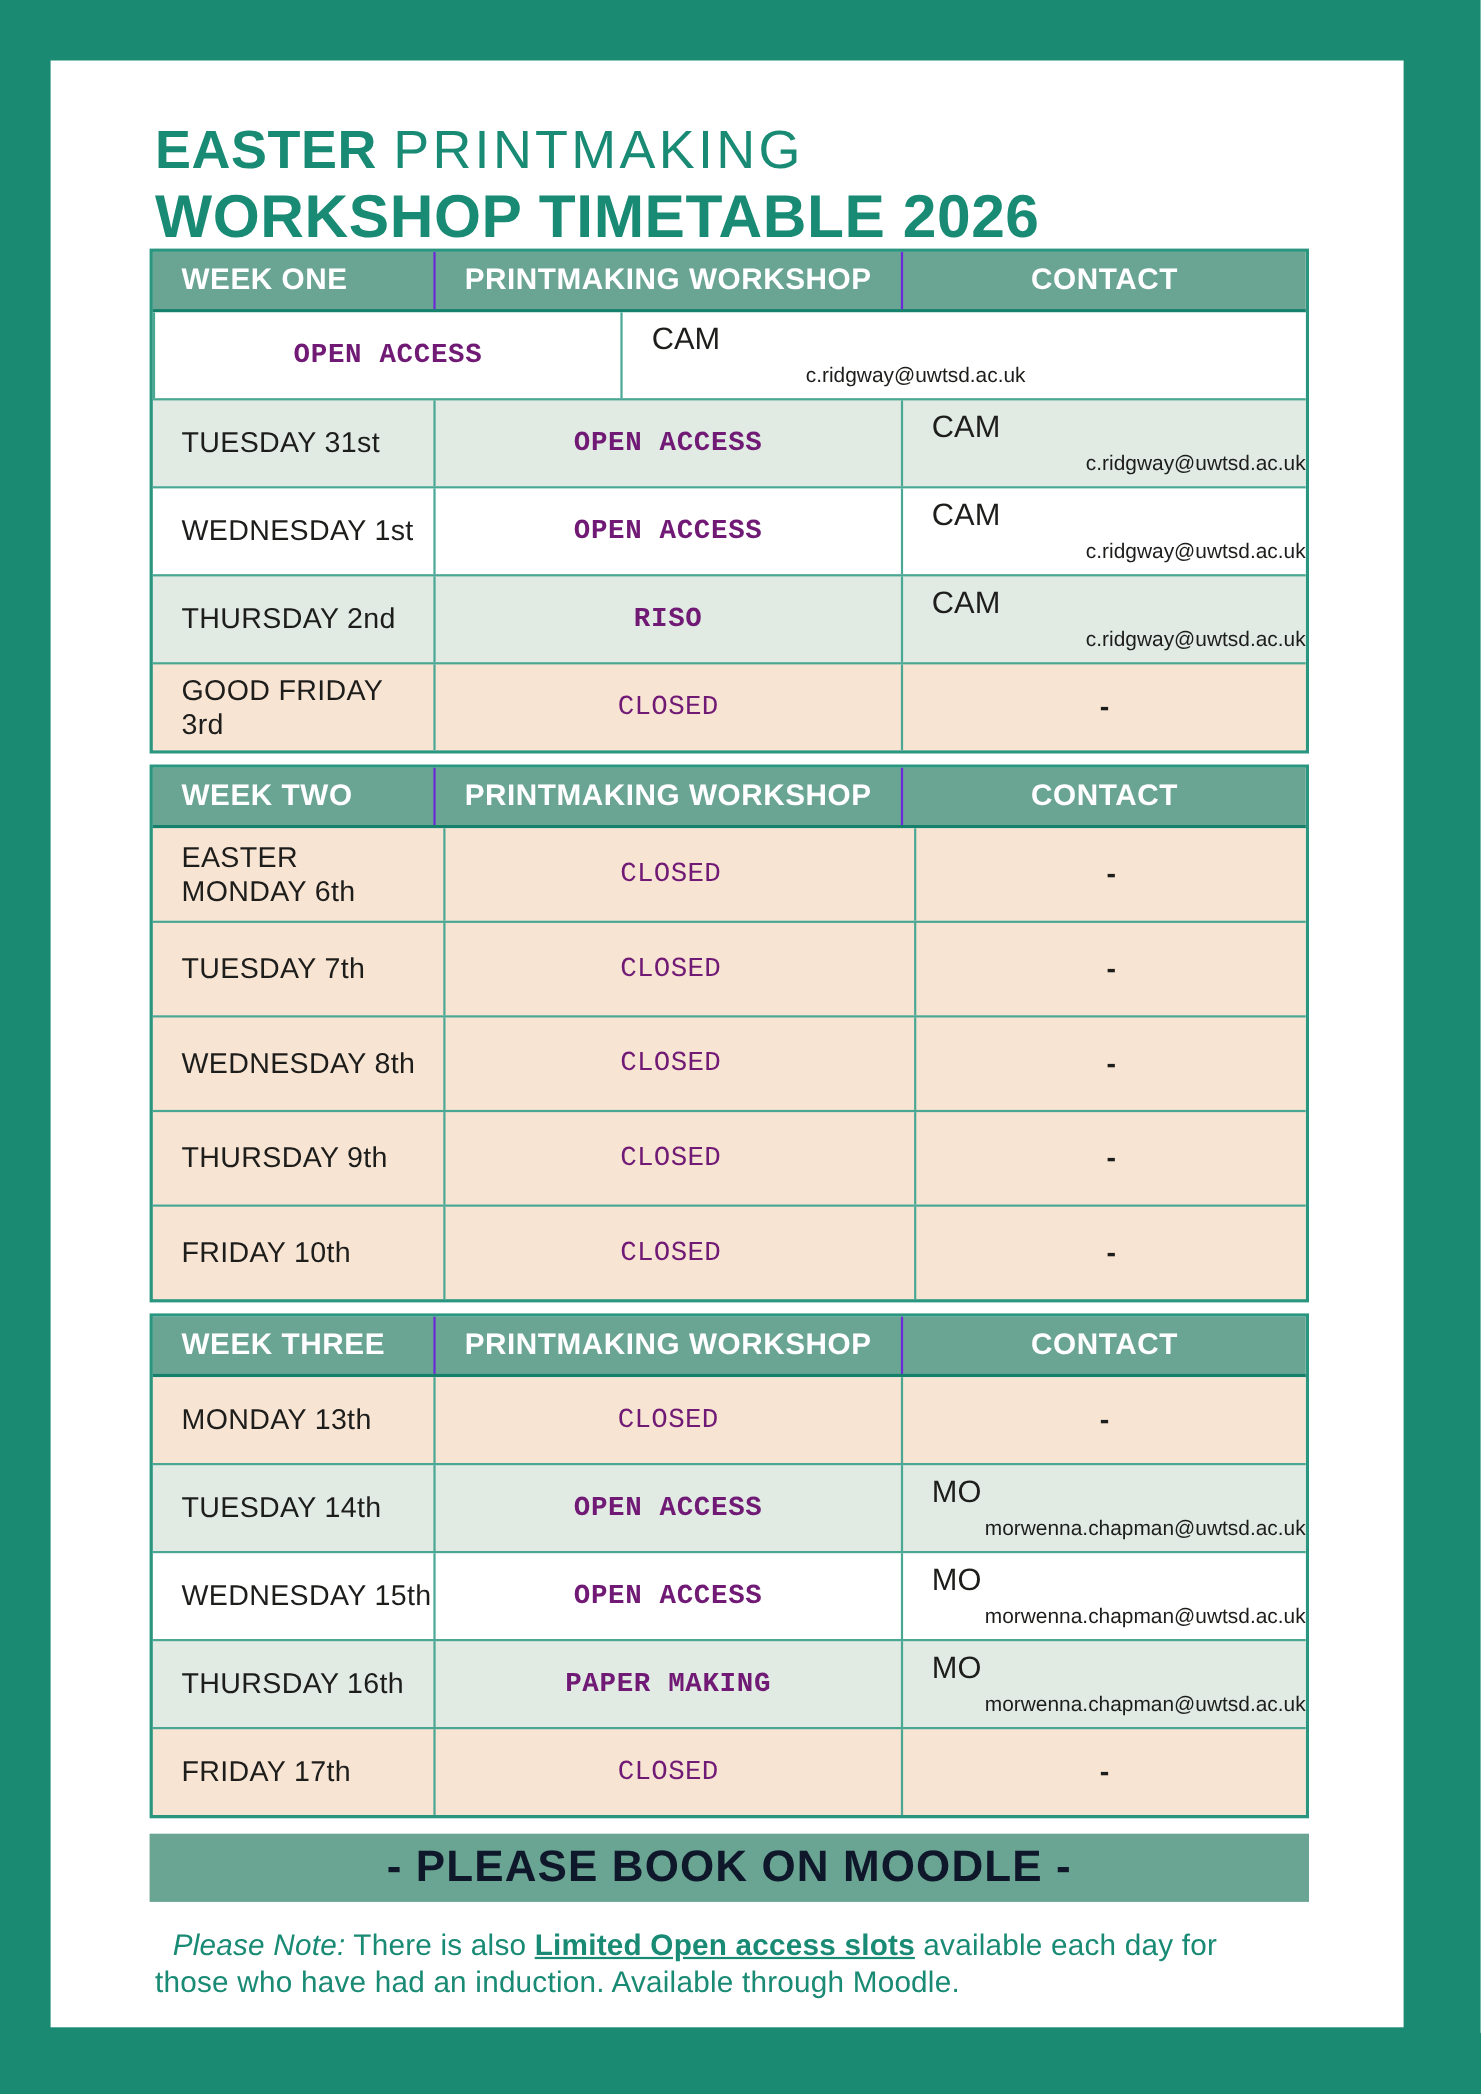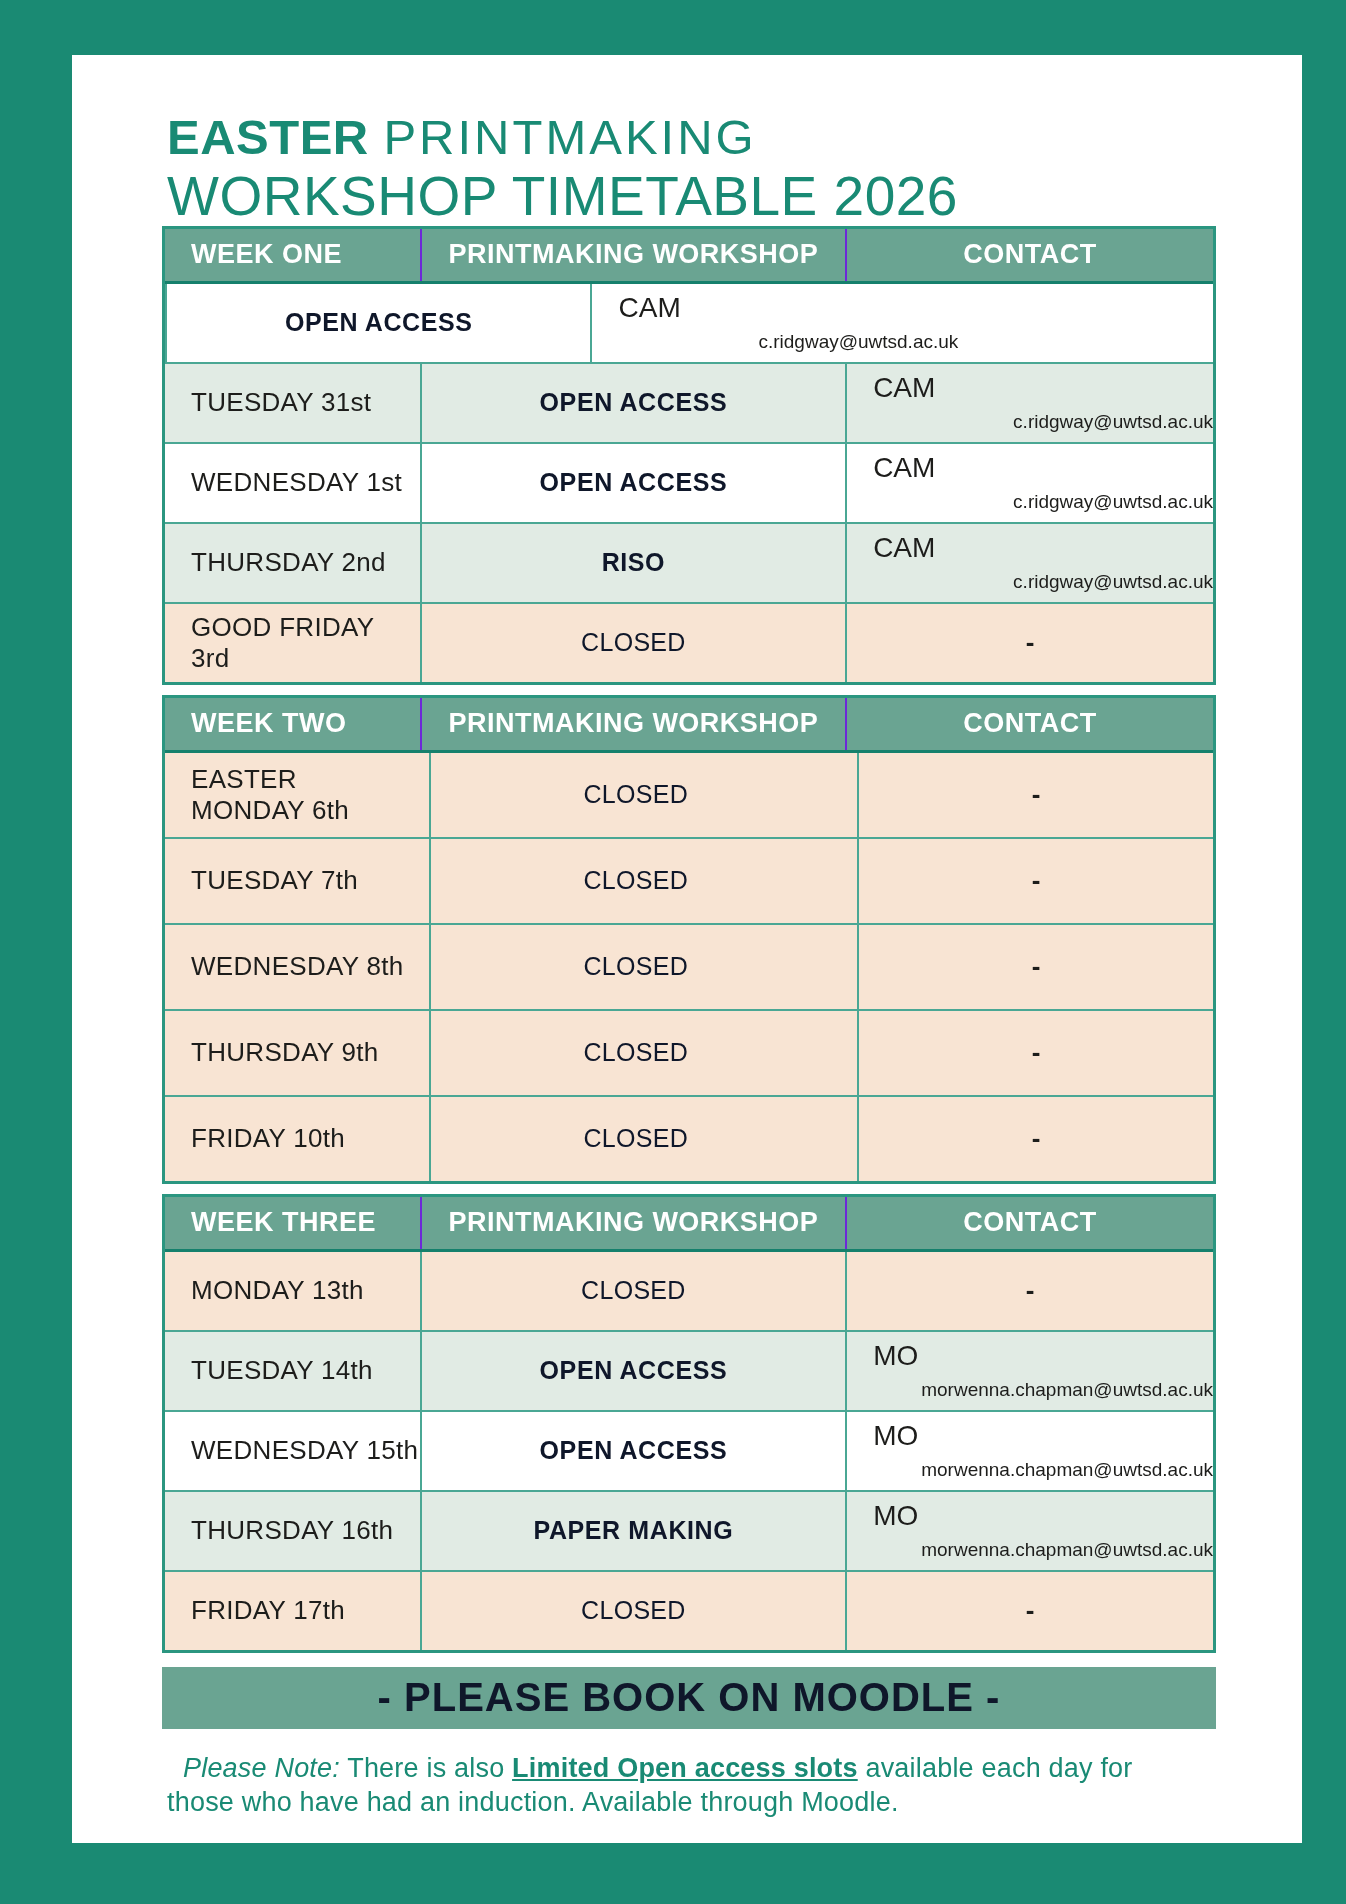--- a/index.html
+++ b/index.html
@@ -4,32 +4,32 @@
 <style>
   html,body { margin:0; padding:0; }
   body {
     width:1346px; height:1904px;
     background:#1A8A73;
     position:relative;
     font-family:"Liberation Sans", sans-serif;
     -webkit-font-smoothing:antialiased;
   }
   .page {
-    position:absolute; left:72px; top:55px;
+    position:absolute; left:46px; top:55px;
     width:1230px; height:1788px;
     background:#ffffff;
     overflow:hidden;
   }
 
   
   .title-block { margin:56px 0 0 95px; color:#198A74; }
   .title-line1 { font-size:49px; line-height:1.08; letter-spacing:1px; }
   .title-line1 .t-bold { font-weight:700; letter-spacing:0.5px; }
   .title-line1 .t-reg  { font-weight:400; letter-spacing:3px; }
-  .title-line2 { font-size:55px; font-weight:400; line-height:1.05; margin-top:4px; letter-spacing:0.5px; }
+  .title-line2 { font-size:55px; font-weight:700; line-height:1.05; margin-top:4px; letter-spacing:0.5px; }
 
   
   .wtable {
     margin:0 0 10px 90px;
     width:1054px;
     border:3px solid #2B9680;
     box-sizing:border-box;
   }
   .wtable:first-of-type { margin-top:24px; }
   .thead {
@@ -49,21 +49,21 @@
   .t2 .tr { height:84px;gap:17px; }
   .tr + .tr { border-top:2px solid #4AA794; }
   .tr .td { box-sizing:border-box; display:flex; flex-direction:column; justify-content:center; }
   .tr .c2, .tr .c3 { border-left:2px solid #4AA794; }
 
   .bg-white { background:#ffffff; }
   .bg-green { background:#E1EBE4; }
   .bg-peach { background:#F8E4D3; }
 
   .day-cell { padding-left:26px; font-size:26px; color:#1D1D1B; letter-spacing:0.3px; }
-  .workshop-cell { align-items:center; font-size:25px; color:#0f172a; letter-spacing:0.3px; }
+  .workshop-cell { align-items:center; font-size:25px; color:#701a75; letter-spacing:0.3px;font-family:Liberation Mono, monospace; }
   .workshop-cell.bold { font-weight:700; letter-spacing:0.6px; }
   .contact-cell { padding-left:26px; }
   .contact-name { font-size:28px; color:#1D1D1B; }
   .contact-email { font-size:19px; color:#1D1D1B; margin-top:7px;text-align:right; }
   .dash-cell { align-items:center; font-size:26px; font-weight:700; color:#1D1D1B; }
 
   
   .banner {
     margin:14px 0 0 90px; width:1054px; height:62px;
     background:#6AA492; color:#0f172a;

